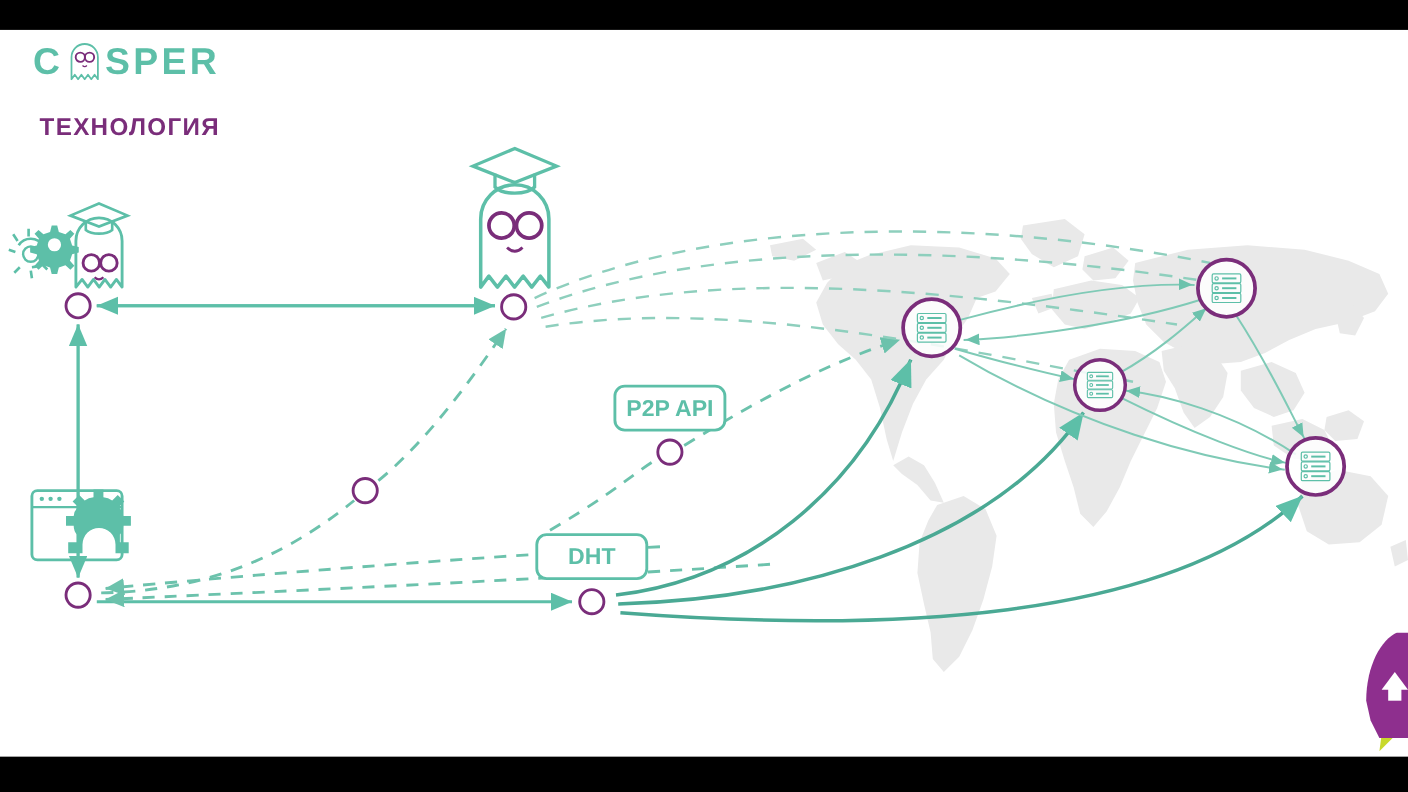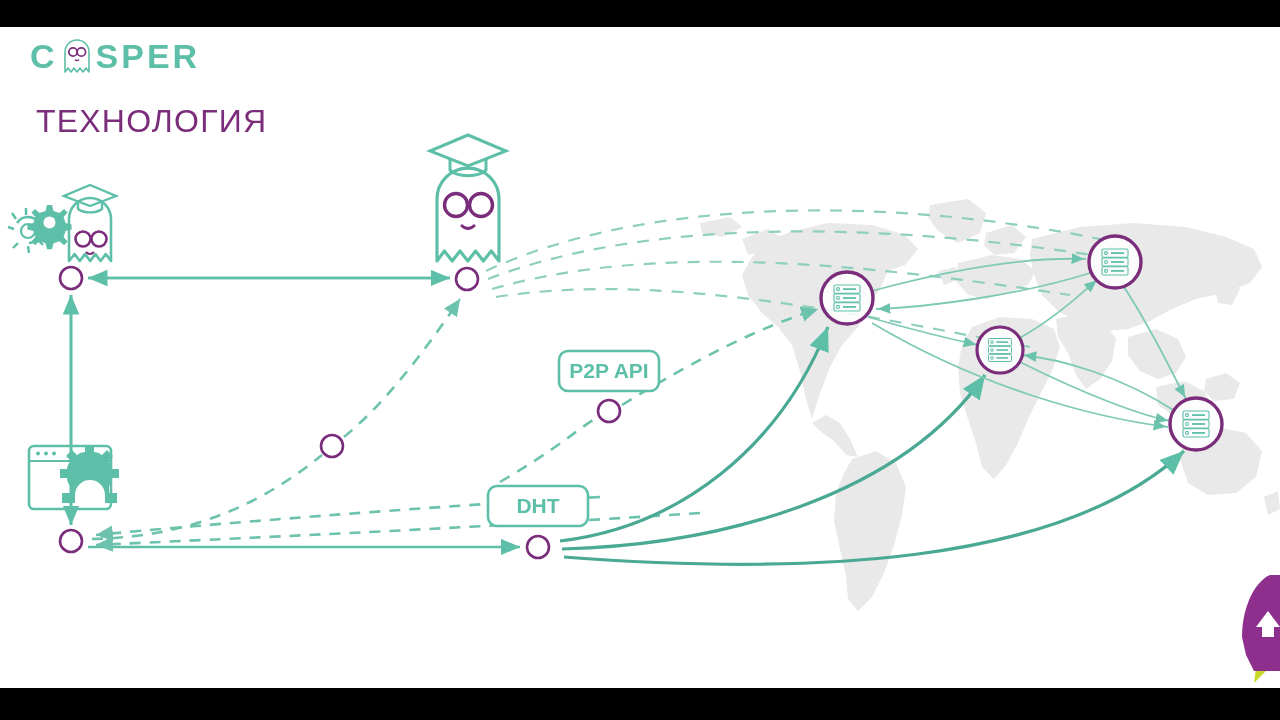--- a/index.html
+++ b/index.html
@@ -61,22 +61,22 @@
     width: 30px;
     height: 34px;
     margin: 0 1px;
   }
 
   
   #page-title {
     position: absolute;
     left: 36px;
     top: 78px;
-    font-size: 32px;
-    font-weight: normal;
+    font-size: 22px;
+    font-weight: bold;
     letter-spacing: 1.2px;
     color: #7a2d7a;
     line-height: 1;
   }
 
   
   #diagram {
     position: absolute;
     left: 0;
     top: 0;

